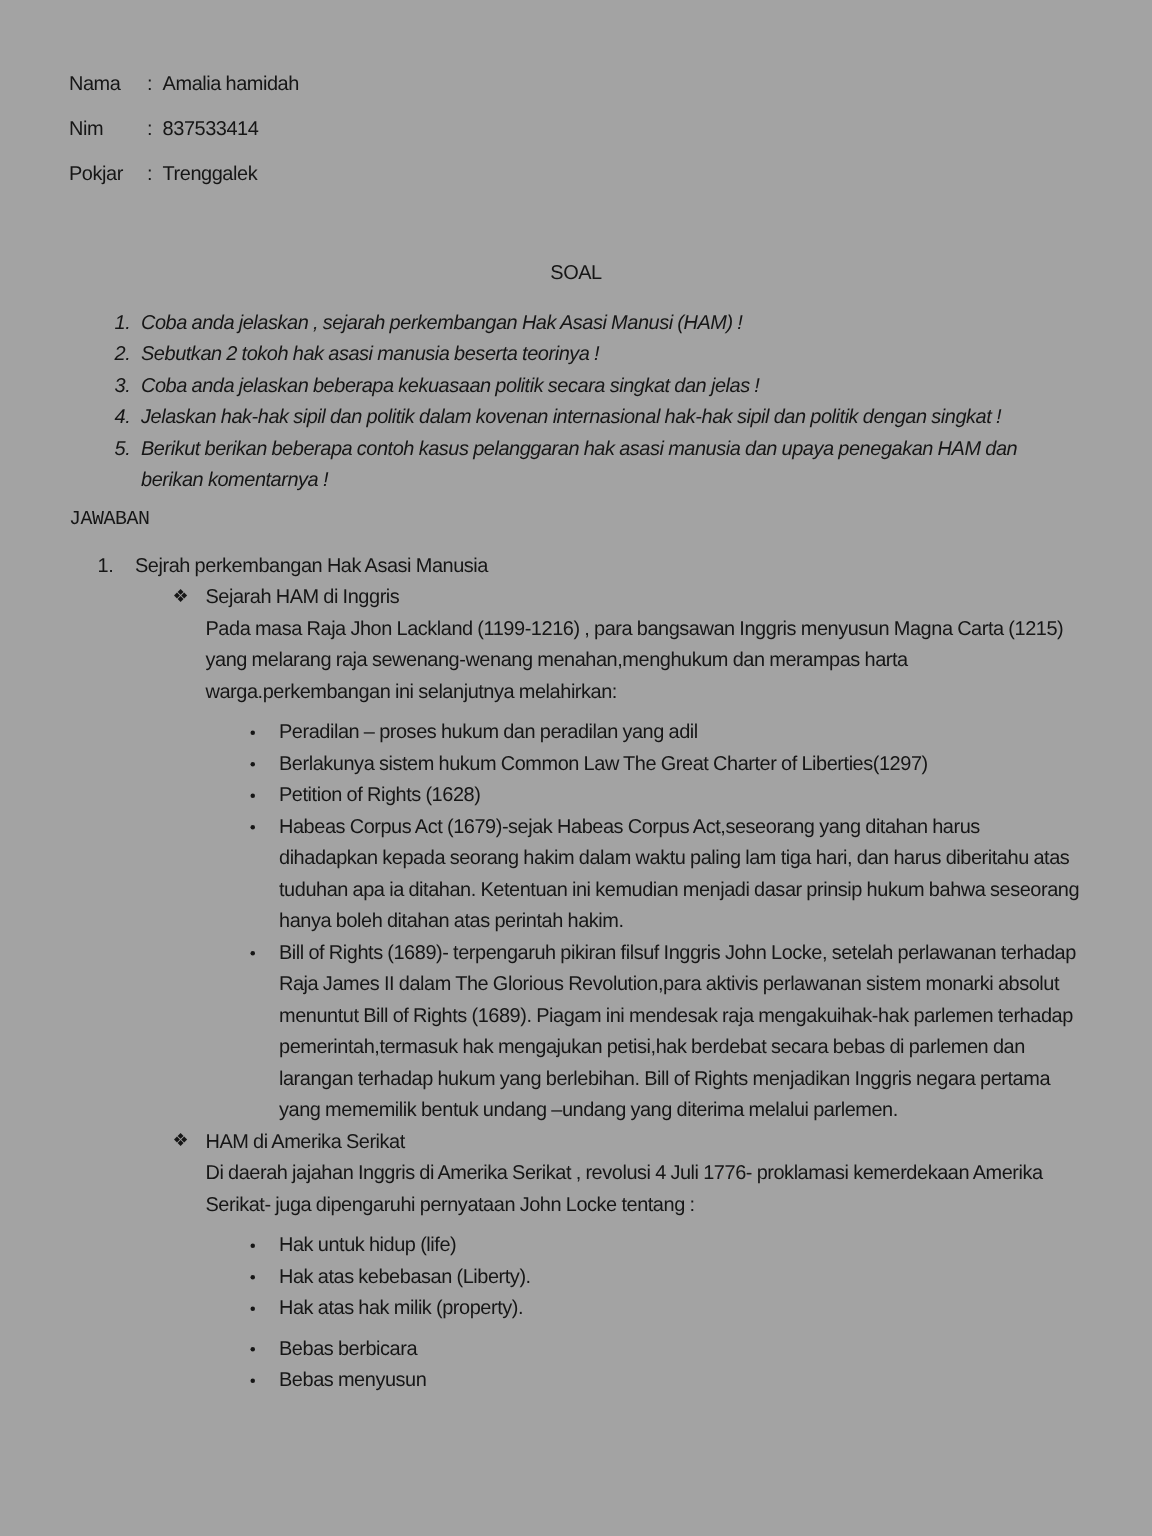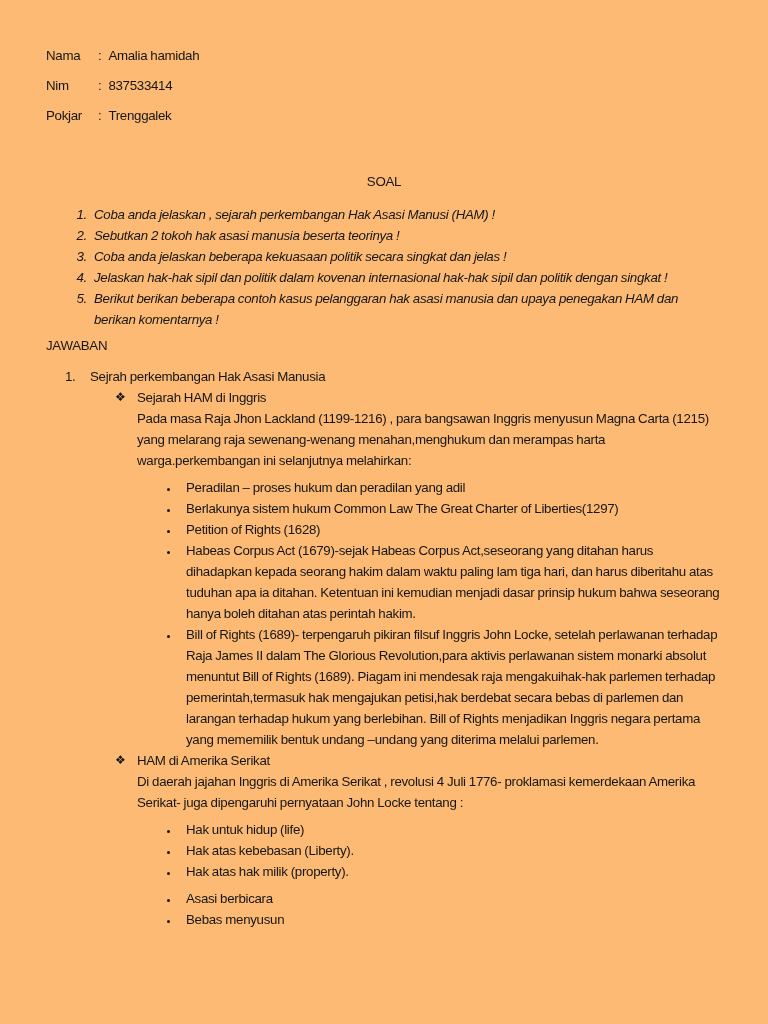--- a/index.html
+++ b/index.html
@@ -1,41 +1,41 @@
 <!DOCTYPE html>
 <html><head>
 <meta charset="utf-8">
 <style>
   html, body { margin: 0; padding: 0; background: #ffffff; }
   .page {
     position: relative;
     width: 768px;
     height: 1024px;
-    background: #fdba74;
+    background: #a3a3a3;
     overflow: hidden;
   }
   .content {
     padding: 45px 46px 0 46px;
     font-family: "Liberation Sans", sans-serif;
     font-size: 13.3px;
     line-height: 21px;
     letter-spacing: -0.3px;
     word-spacing: -0.3px;
     color: #161616;
   }
   
   .doc-header .field { display: flex; margin-bottom: 9px; }
   .flabel { width: 52px; flex: 0 0 52px; }
   .fsep { margin-right: 7px; }
   
   .soal-title { margin-top: 45px; text-align: center; }
   ol.soal-list { margin: 12px 0 0 0; padding-left: 44px; }
   ol.soal-list li { padding-left: 4px; font-style: italic; }
   
-  .jawaban-title { margin-top: 5px; }
+  .jawaban-title { margin-top: 5px; font-family: Liberation Mono, monospace; }
   .answer-head { display: flex; margin-top: 10px; padding-left: 19px; }
   .answer-num { width: 25px; flex: 0 0 25px; }
   .section-head { display: flex; padding-left: 69px; }
   .diamond { width: 22px; flex: 0 0 22px; font-size: 12px; }
   .section-para { margin: 0 0 0 91px; }
   ul.bullets { margin: 6px 0 0 91px; padding-left: 43px; list-style: disc; }
   ul.bullets li { padding-left: 6px; }
   ul.bullets li::marker { font-size: 0.85em; }
 </style>
 </head>
@@ -100,20 +100,20 @@
           <span class="diamond">❖</span>
           <span>HAM di Amerika Serikat</span>
         </div>
         <p class="section-para">Di daerah jajahan Inggris di Amerika Serikat , revolusi 4 Juli 1776- proklamasi kemerdekaan Amerika Serikat- juga dipengaruhi pernyataan John Locke tentang :</p>
         <ul class="bullets">
             <li>Hak untuk hidup (life)</li>
             <li>Hak atas kebebasan (Liberty).</li>
             <li>Hak atas hak milik (property).</li>
           </ul>
         <ul class="bullets">
-            <li>Asasi berbicara</li>
+            <li>Bebas berbicara</li>
             <li>Bebas menyusun</li>
           </ul>
       </div>
     </div>
 
   </div>
 </div>
 
 </body></html>

